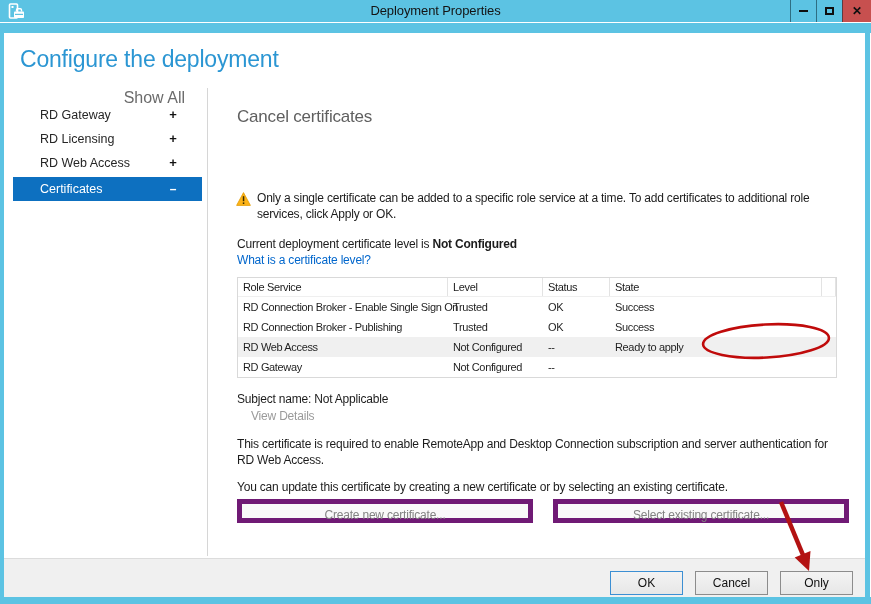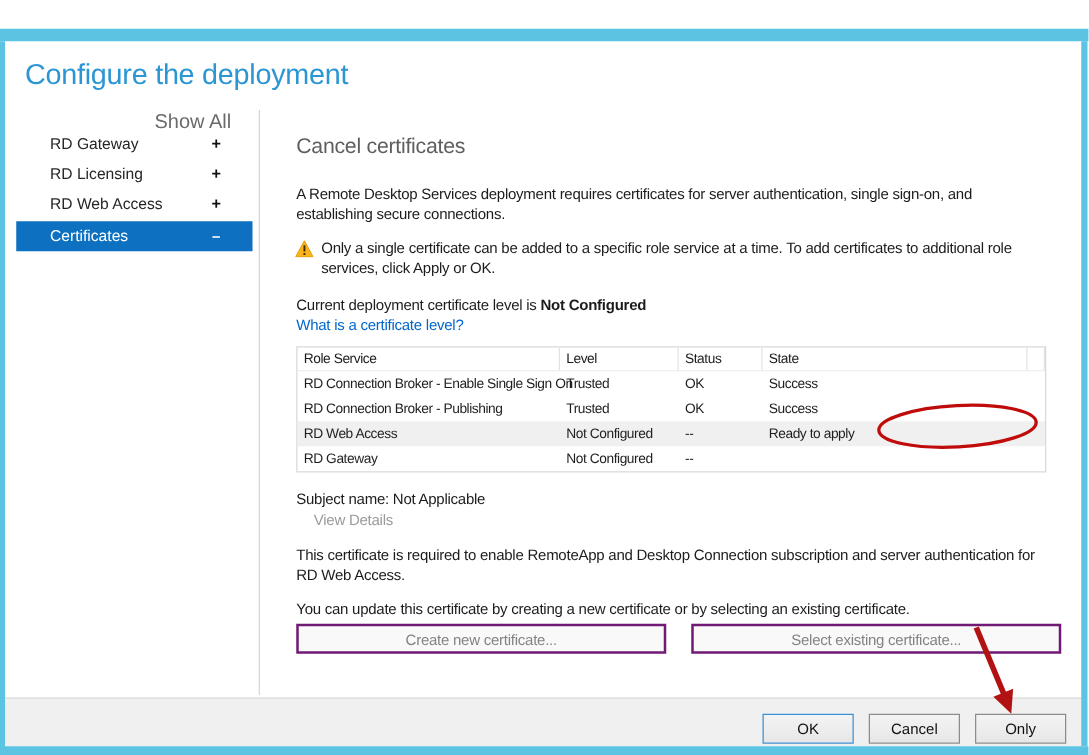--- a/index.html
+++ b/index.html
@@ -77,21 +77,21 @@
   .t-row { display:flex; height:20px; line-height:20px; }
   .t-head { height:19px; line-height:19px; }
   .t-head .cell { border-right:1px solid #e3e3e3; color:#1c1c1c; }
   .t-head { border-bottom:1px solid #efefef; }
   .cell { padding-left:5px; white-space:nowrap; overflow:visible; }
   .c1 { width:210px; } .c2 { width:95px; } .c3 { width:67px; } .c4 { width:212px; } .c5 { flex:1; padding-left:0; }
   .t-row.hl { background:#f0f0f0; }
   
   .btn-disabled {
     position:absolute; top:499px; width:296px; height:24px;
-    background:#f9f9f9; border:2px solid #701a75; color:#838383;
+    background:#f9f9f9; border:5px solid #701a75; color:#838383;
     font-size:12px; text-align:center; line-height:22px; letter-spacing:-0.2px;
   }
   .btn-create { left:237px; }
   .btn-select { left:553px; }
   
   .footer {
     position:absolute; left:4px; top:558px; width:861px; height:39px;
     background:#f0f0f0; border-top:1px solid #dcdcdc;
   }
   .f-btn {
@@ -104,20 +104,43 @@
   .f-cancel { left:695px; }
   .f-apply { left:780px; }
   
   .annotations { position:absolute; left:0; top:0; width:871px; height:604px; pointer-events:none; z-index:60; }
 </style>
 </head>
 <body>
 
 <div id="window">
 
+  <div class="titlebar">
+    <span class="win-icon">
+      <svg width="17" height="17" viewBox="0 0 17 17">
+        <rect x="1.5" y="1" width="8" height="14" rx="1" fill="none" stroke="#ffffff" stroke-width="1.6"></rect>
+        <rect x="3.5" y="3" width="2" height="2" fill="#ffffff"></rect>
+        <rect x="6" y="8.5" width="10" height="6.5" rx="0.8" fill="#ffffff"></rect>
+        <path d="M8.5 8.5 v-1.6 a1.2 1.2 0 0 1 1.2 -1.2 h2.6 a1.2 1.2 0 0 1 1.2 1.2 v1.6" fill="none" stroke="#ffffff" stroke-width="1.4"></path>
+        <rect x="7" y="10.8" width="8" height="1.2" fill="#5cc3e3"></rect>
+      </svg>
+    </span>
+    <div class="win-title">Deployment Properties</div>
+    <div class="win-controls">
+      <div class="win-btn">
+          <span class="glyph-min"></span>
+        </div>
+      <div class="win-btn">
+          <span class="glyph-max"></span>
+        </div>
+      <div class="win-btn close">
+          <span class="glyph-close">✕</span>
+        </div>
+    </div>
+  </div>
   <div class="title-band"></div>
   <div class="edge-left"></div>
   <div class="edge-right"></div>
   <div class="edge-bottom"></div>
 
   <div class="page-heading">Configure the deployment</div>
 
   <div class="show-all">Show All</div>
 
   <div class="nav-item" style="top:108px">RD Gateway</div>
@@ -131,21 +154,20 @@
 
   <div class="nav-selected">
     <span class="lbl">Certificates</span>
     <span class="exp">–</span>
   </div>
 
   <div class="v-divider"></div>
 
   <div class="section-title">Cancel certificates</div>
 
-  <div class="para p-intro">A Remote Desktop Services deployment requires certificates for server authentication, single sign-on, and establishing secure connections.</div>
 
   <span class="warn-icon">
     <svg width="15" height="14" viewBox="0 0 15 14">
       <path d="M7.5 0.6 L14.4 13.4 L0.6 13.4 Z" fill="#fdb419" stroke="#e39c00" stroke-width="0.8"></path>
       <rect x="6.8" y="4.2" width="1.5" height="5" fill="#3a2b00"></rect>
       <rect x="6.8" y="10.4" width="1.5" height="1.6" fill="#3a2b00"></rect>
     </svg>
   </span>
   <div class="para p-warning">Only a single certificate can be added to a specific role service at a time. To add certificates to additional role services, click Apply or OK.</div>
 

